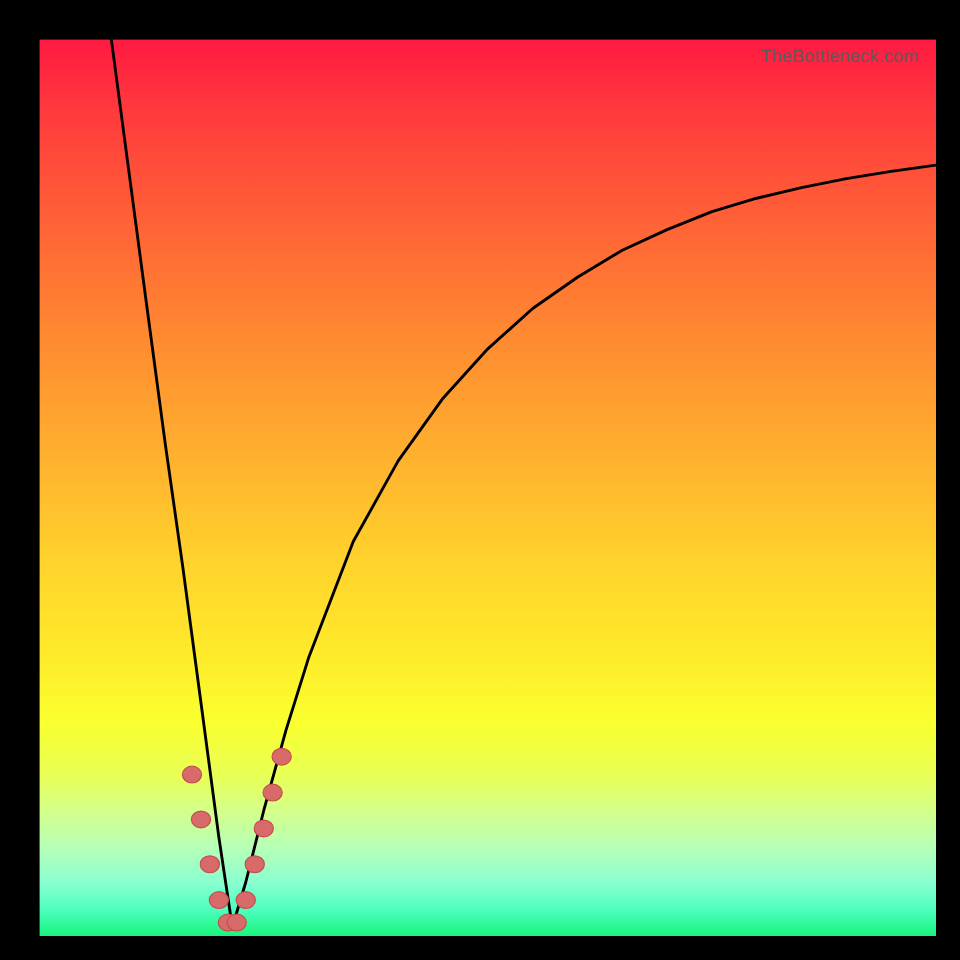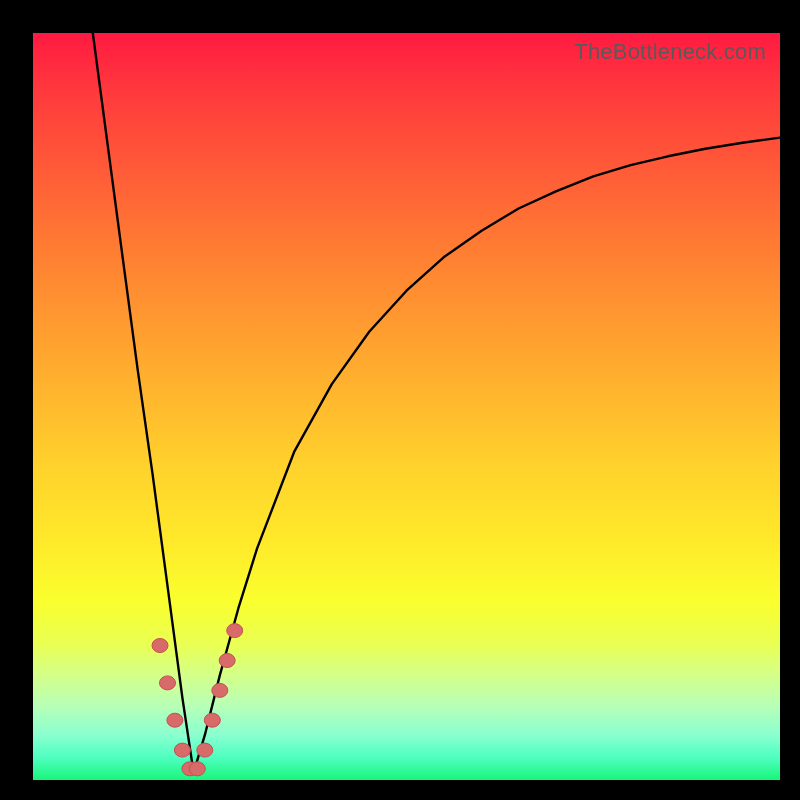--- a/index.html
+++ b/index.html
@@ -39,21 +39,21 @@
       #b8ffb6 90%,
       #8affd0 94%,
       #4effc0 97%,
       #19f57a 100%
     );
   }
   .watermark {
     position: absolute;
     top: 6px;
     right: 14px;
-    font-size: 22px;
+    font-size: 15px;
     font-weight: 500;
     color: #5a5a5a;
     letter-spacing: 0.2px;
     user-select: none;
   }
   svg.curve {
     position: absolute;
     left: 0;
     top: 0;
     width: 747px;

